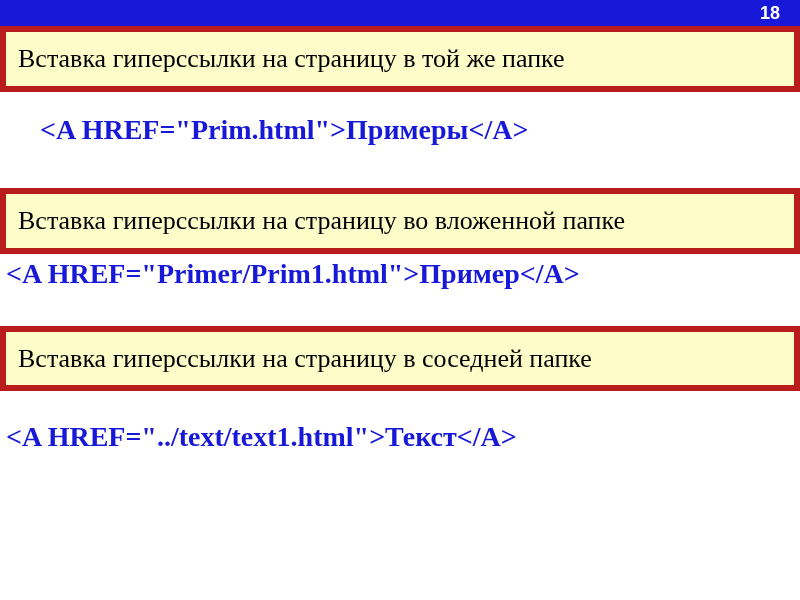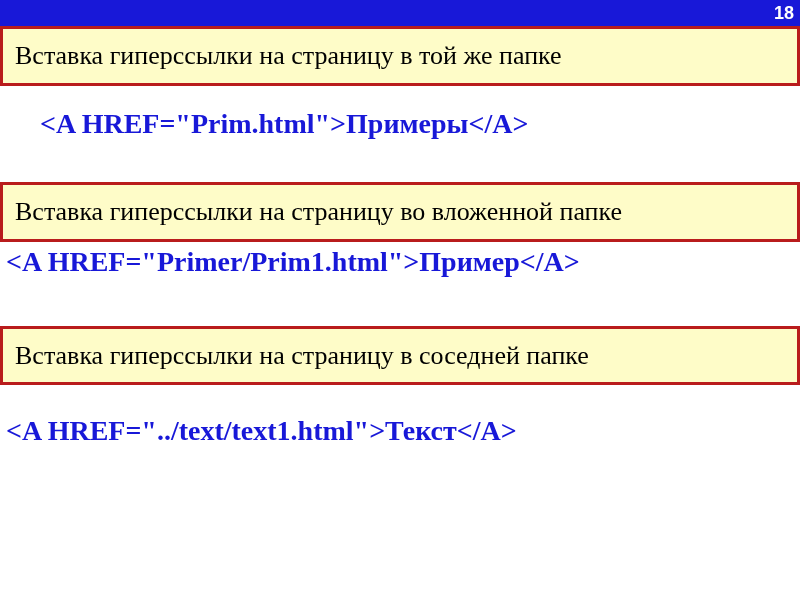--- a/index.html
+++ b/index.html
@@ -10,47 +10,47 @@
     font-family: "Times New Roman", Times, serif;
     overflow: hidden;
   }
   .top-bar {
     width: 100%;
     height: 26px;
     background: #1818d8;
     display: flex;
     align-items: center;
     justify-content: flex-end;
-    padding-right: 6px;
+    padding-right: 20px;
   }
   .page-number {
     color: #ffffff;
     font-family: Arial, sans-serif;
     font-weight: bold;
     font-size: 18px;
   }
   .yellow-box {
     background: #fefcc8;
-    border: 3px solid #b91c1c;
+    border: 6px solid #b91c1c;
     padding: 10px 12px;
     font-size: 26px;
     color: #000000;
     line-height: 1.3;
   }
   .code-line {
     color: #1818d8;
     font-size: 28px;
     font-weight: bold;
     font-family: "Times New Roman", Times, serif;
   }
   .section1 { margin-top: 0px; }
   .code1 { margin: 22px 0 0 40px; }
   .section2 { margin-top: 42px; padding-left: 12px; }
   .code2 { margin: 4px 0 0 6px; }
-  .section3 { margin-top: 48px; }
+  .section3 { margin-top: 36px; }
   .code3 { margin: 30px 0 0 6px; }
   .content { padding: 0; }
 </style>
 </head>
 <body>
 
 <div class="top-bar">
   <span class="page-number">18</span>
 </div>
 

